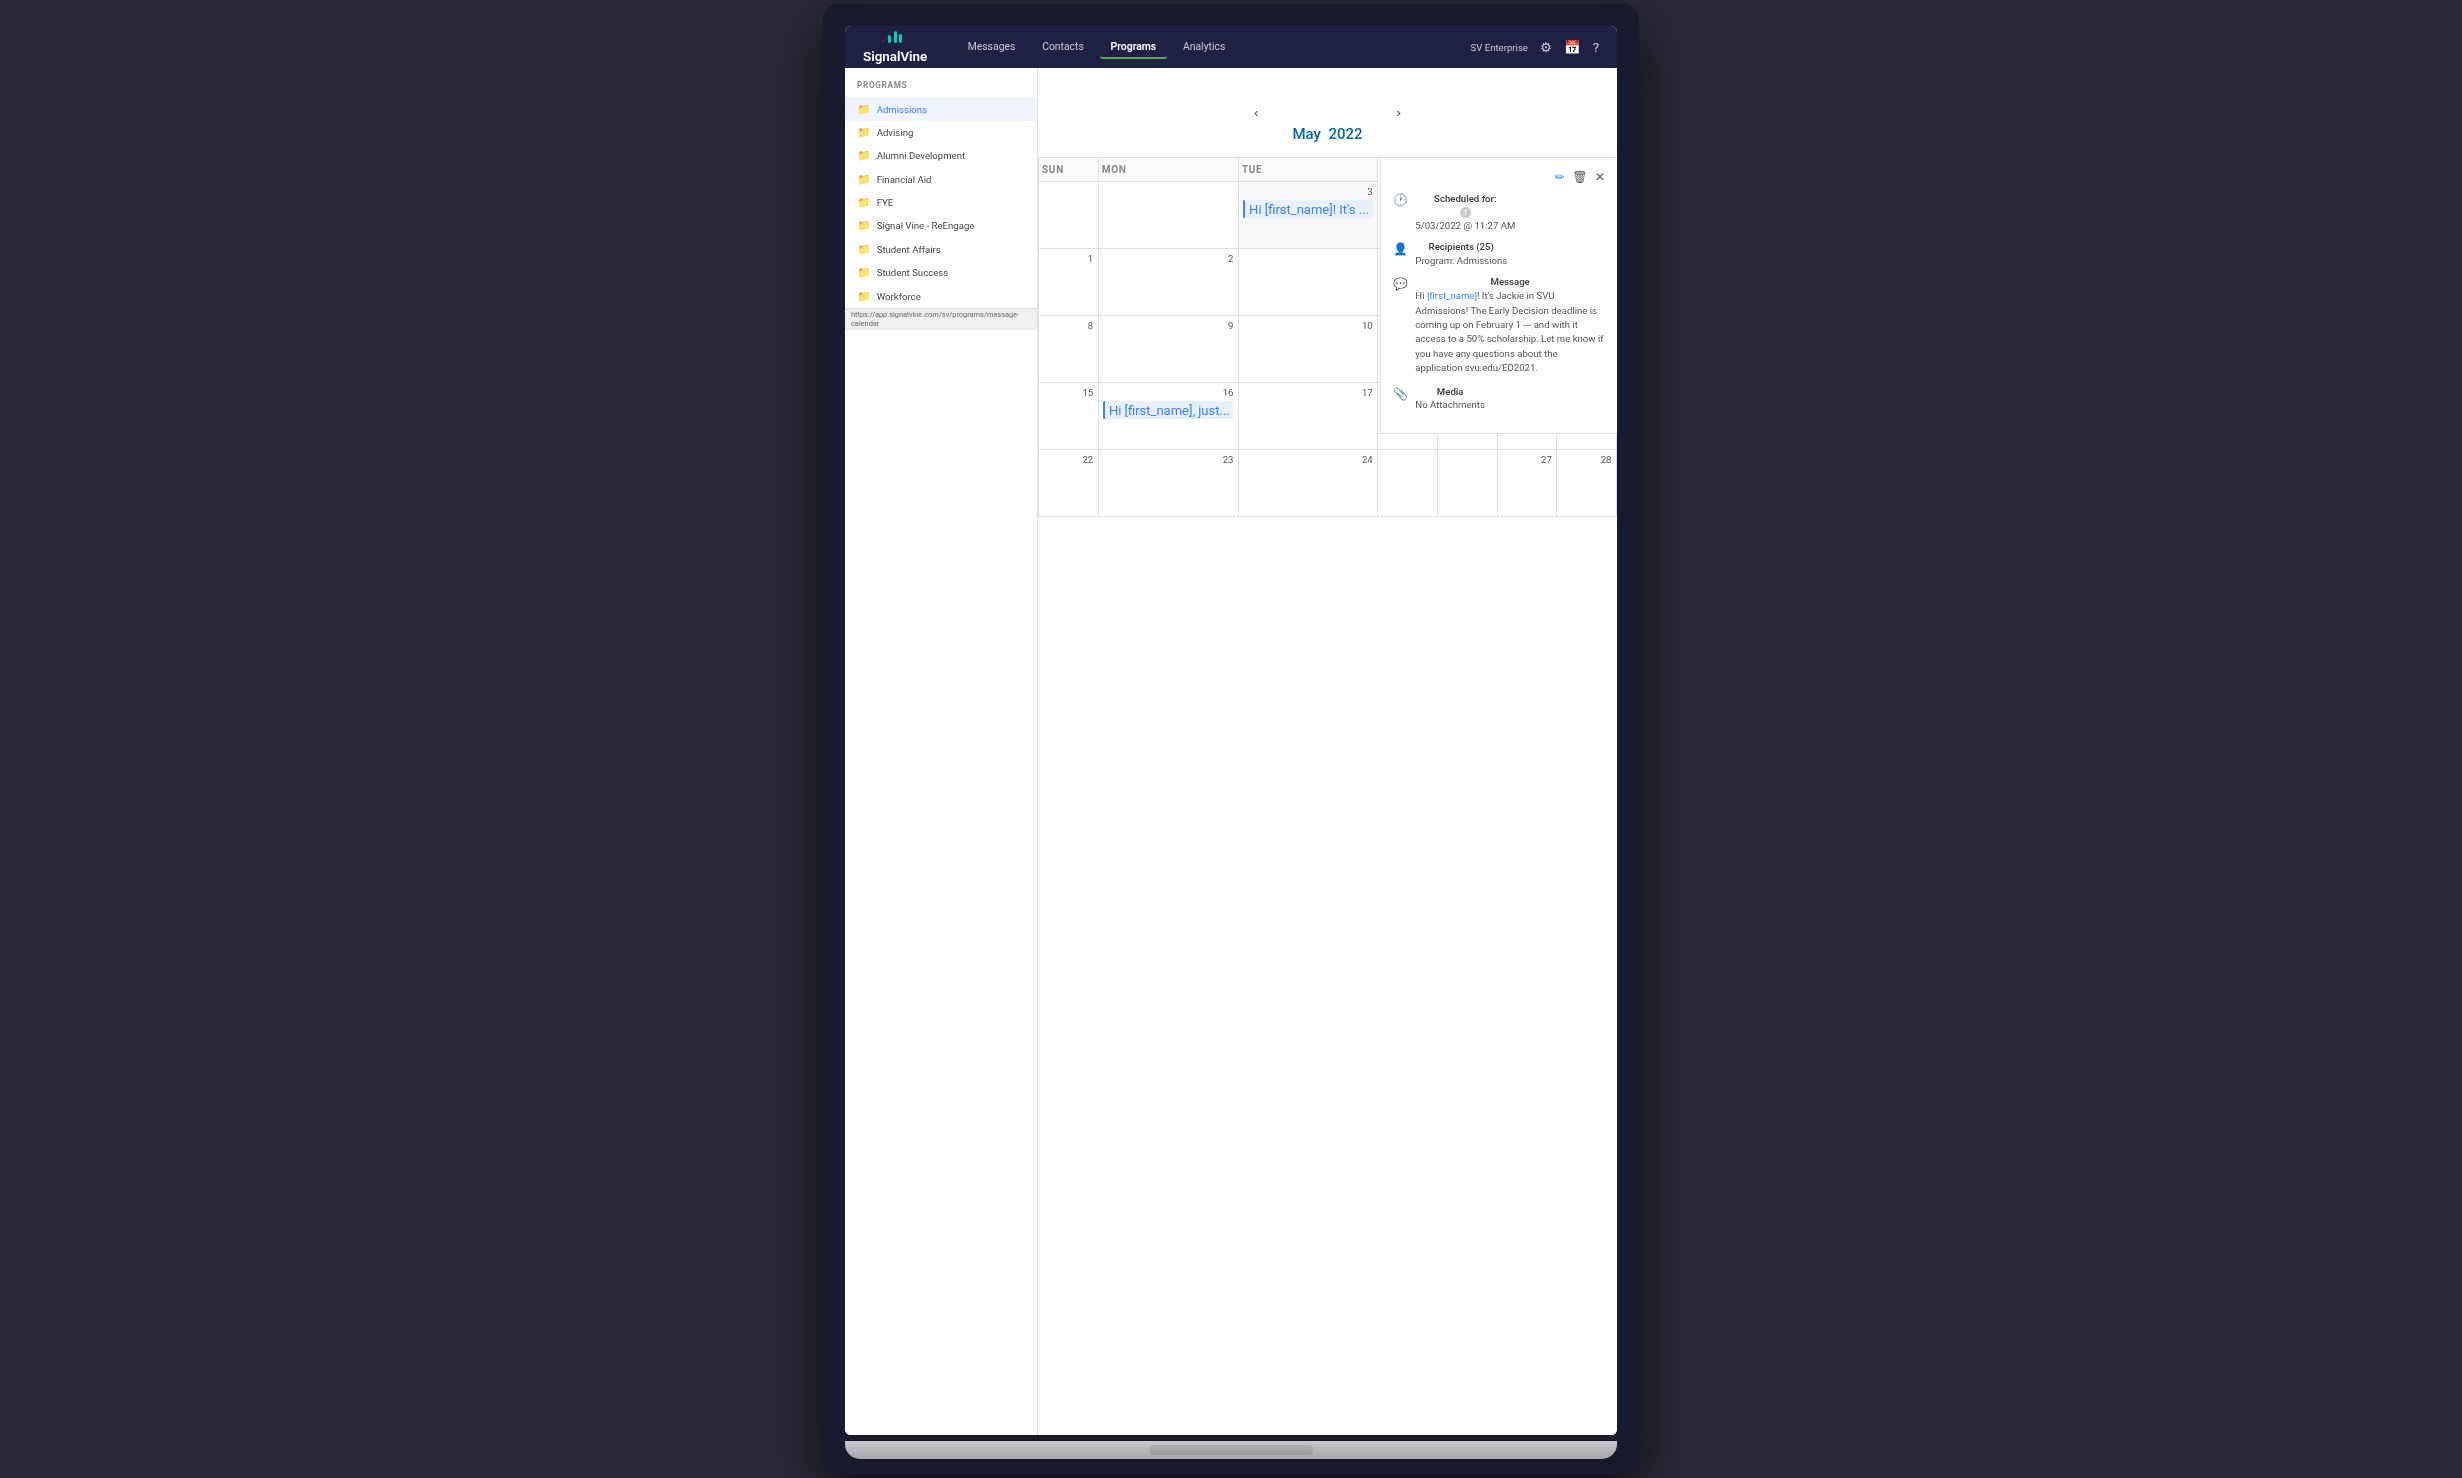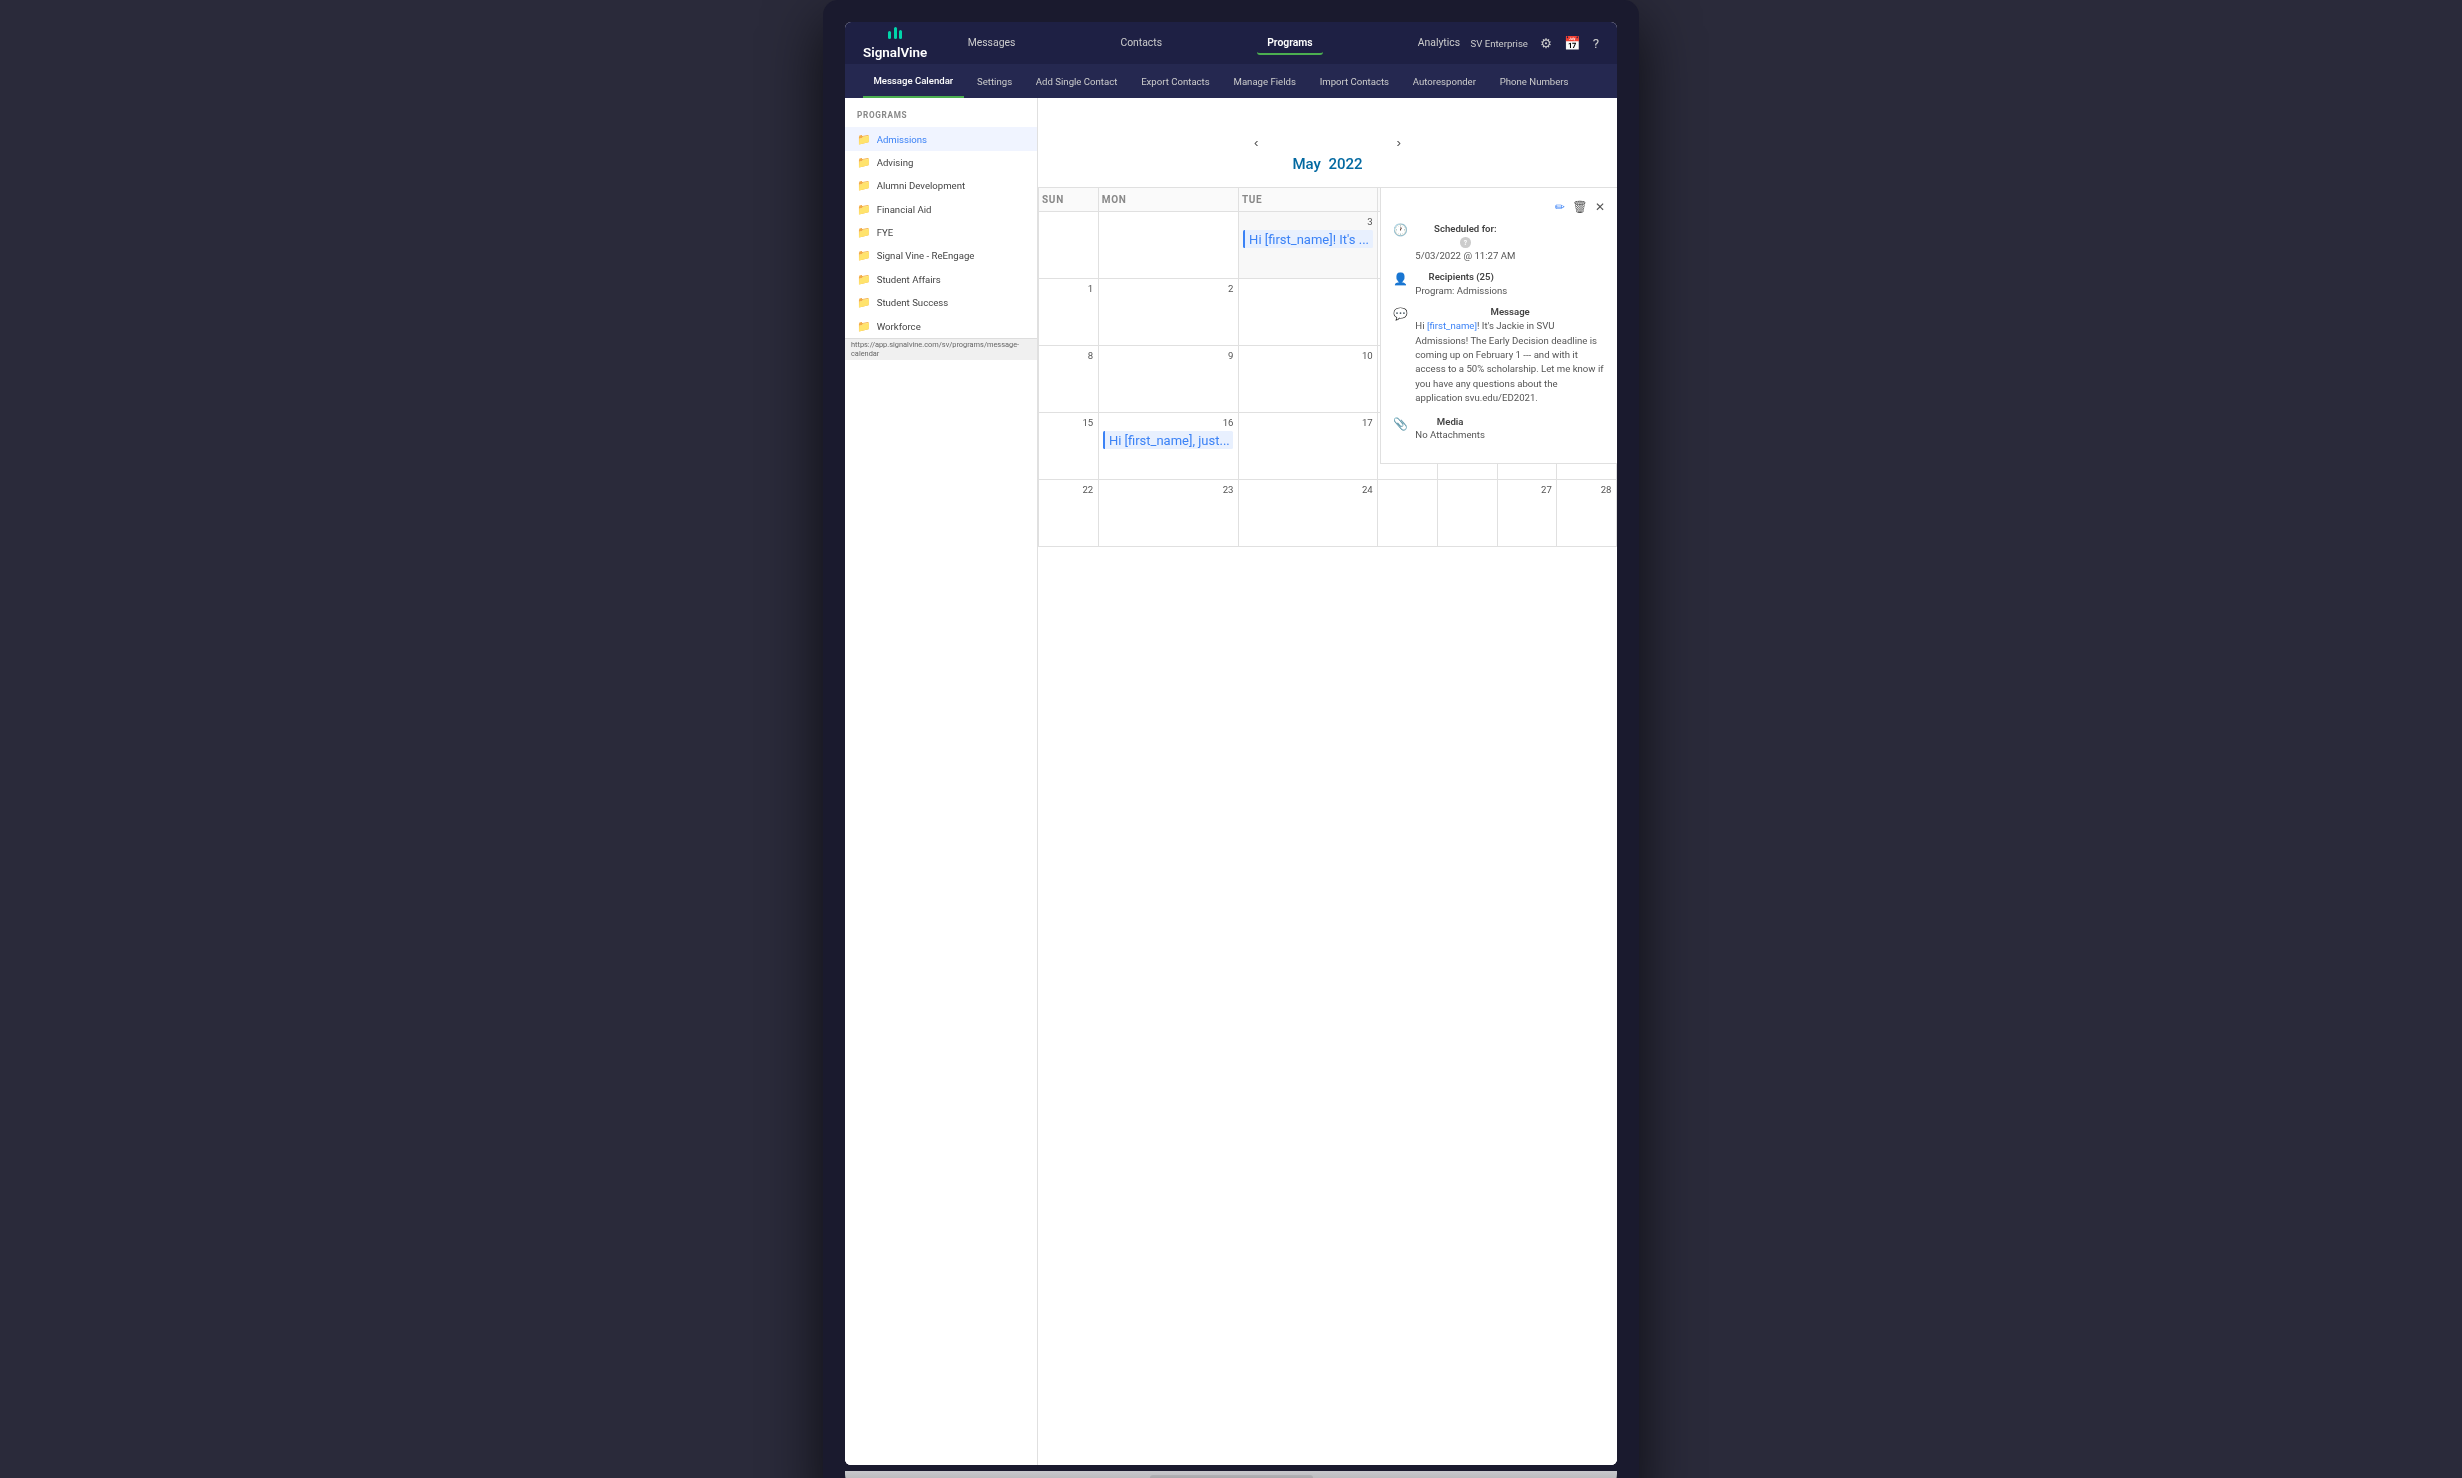--- a/index.html
+++ b/index.html
@@ -58,21 +58,21 @@
     .logo-text {
       color: #fff;
       font-size: 13.4px;
       font-weight: 600;
     }
 
     .nav-links {
       display: flex;
       gap: 6px;
       flex: 1;
-      justify-content: space-between;
+      justify-content: flex-start;
     }
 
     .nav-link {
       color: #ccc;
       text-decoration: none;
       padding: 4.5px 10.4px;
       border-radius: 3px;
       font-size: 10.4px;
       cursor: pointer;
     }
@@ -394,30 +394,20 @@
         <span class="nav-link">Analytics</span>
       </div>
       <div class="nav-right">
         <span class="enterprise-label">SV Enterprise</span>
         <span class="nav-icon">⚙</span>
         <span class="nav-icon">📅</span>
         <span class="nav-icon">?</span>
       </div>
     </div>
 
-    <div class="sub-nav">
-      <span class="sub-nav-link active">Message Calendar</span>
-      <span class="sub-nav-link">Settings</span>
-      <span class="sub-nav-link">Add Single Contact</span>
-      <span class="sub-nav-link">Export Contacts</span>
-      <span class="sub-nav-link">Manage Fields</span>
-      <span class="sub-nav-link">Import Contacts</span>
-      <span class="sub-nav-link">Autoresponder</span>
-      <span class="sub-nav-link">Phone Numbers</span>
-    </div>
 
     <div class="main-content">
 
       <div class="sidebar">
         <div class="sidebar-section-title">PROGRAMS</div>
         <div class="sidebar-item active">
           <span class="folder-icon active">📁</span>
           <span>Admissions</span>
         </div>
         <div class="sidebar-item">

